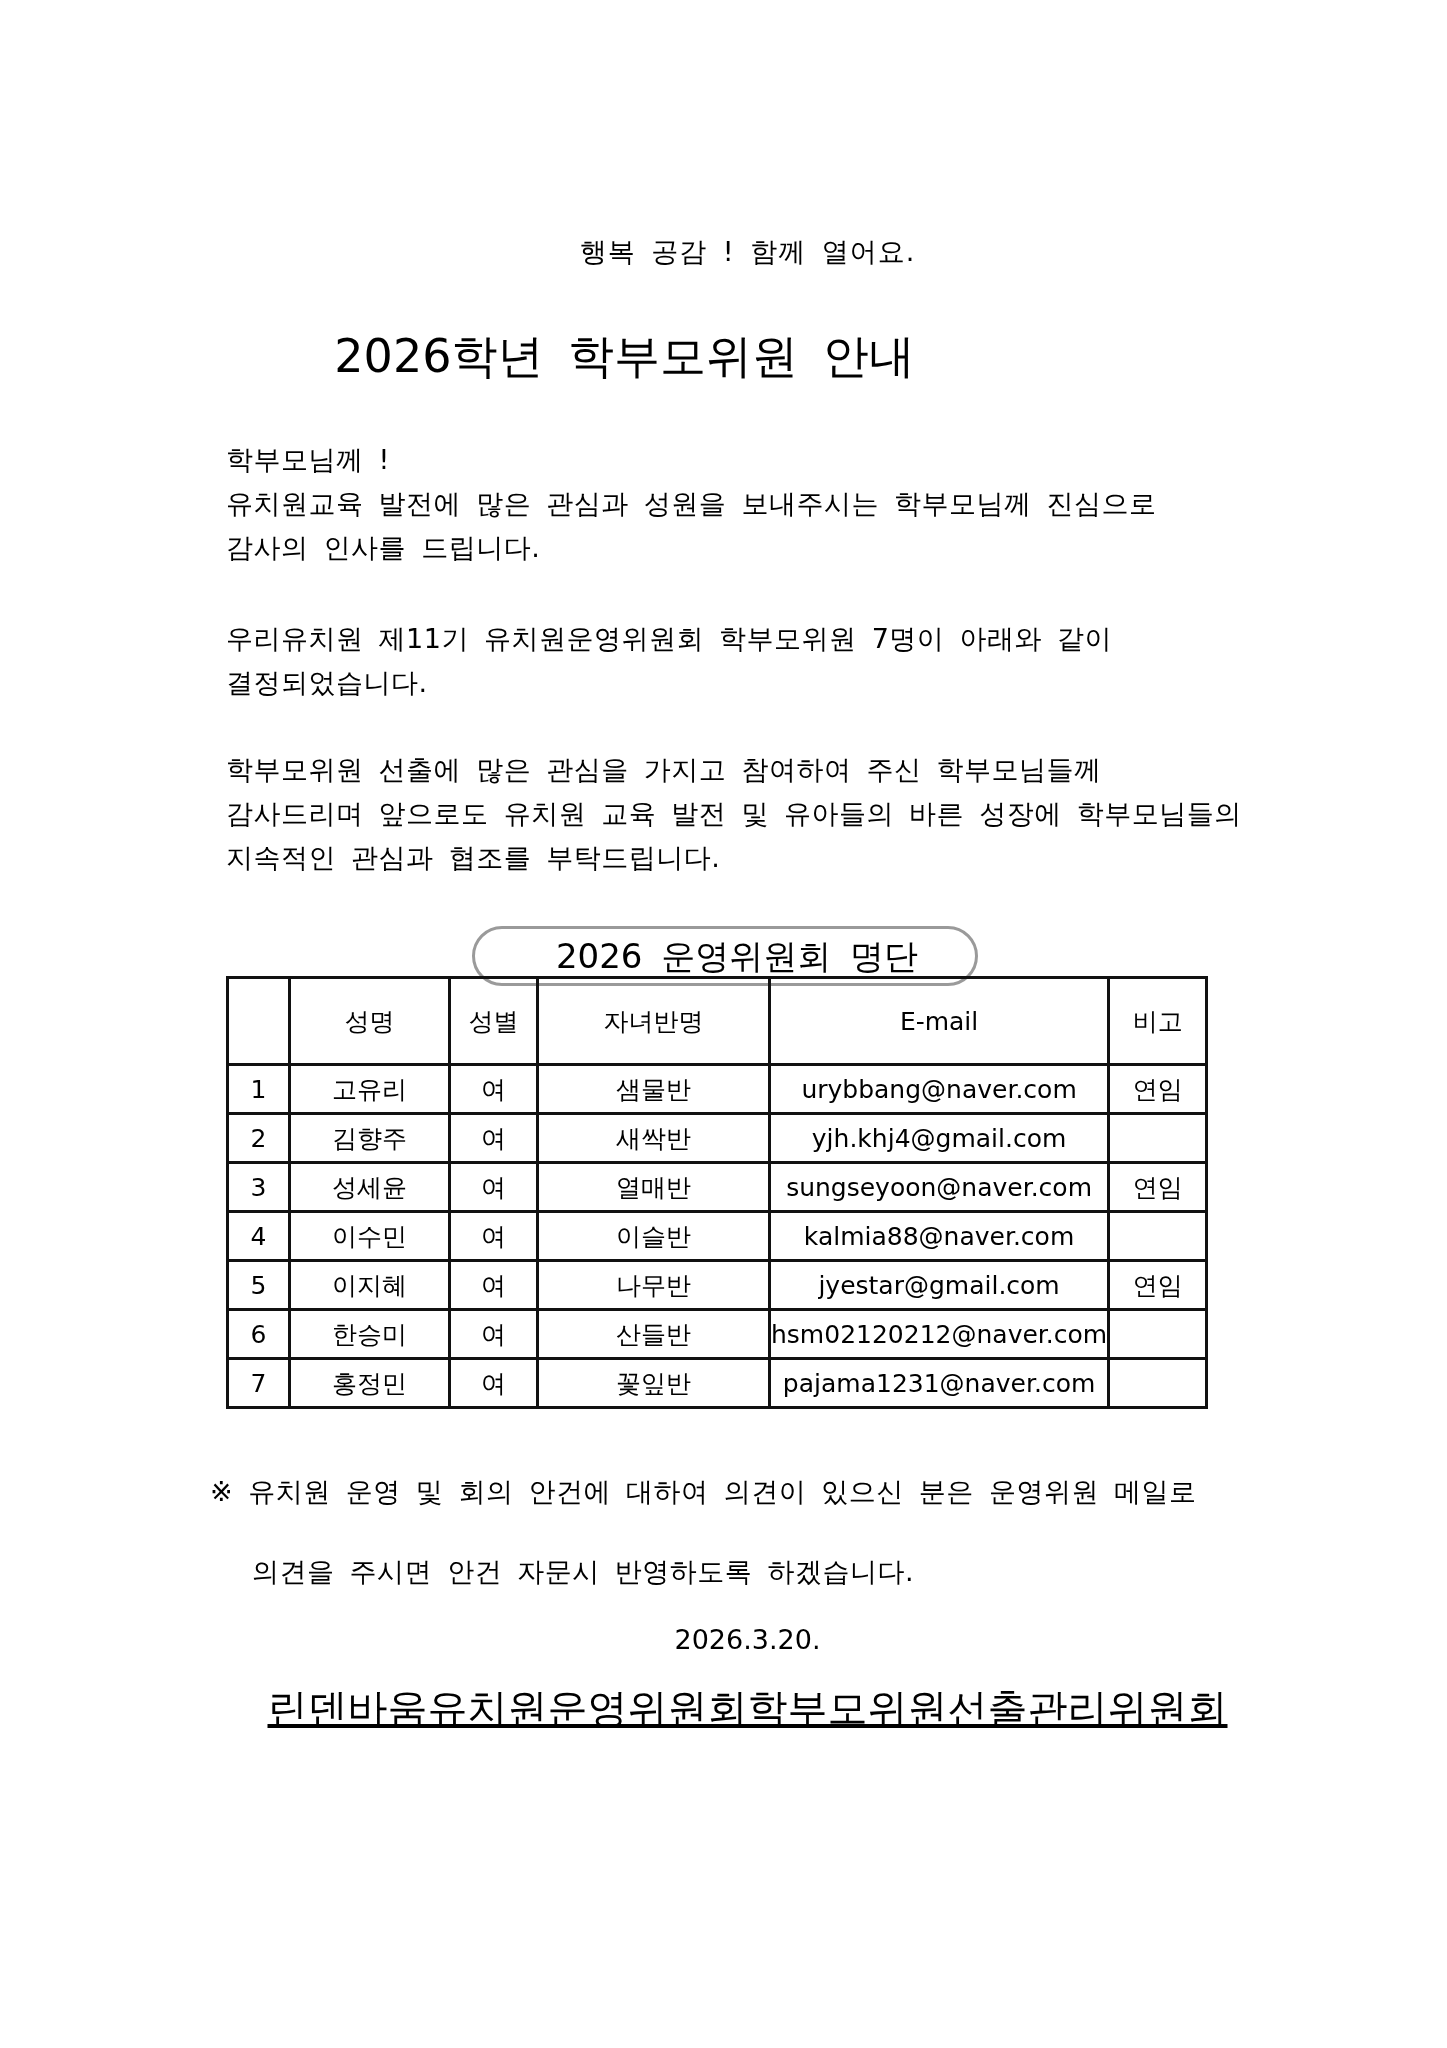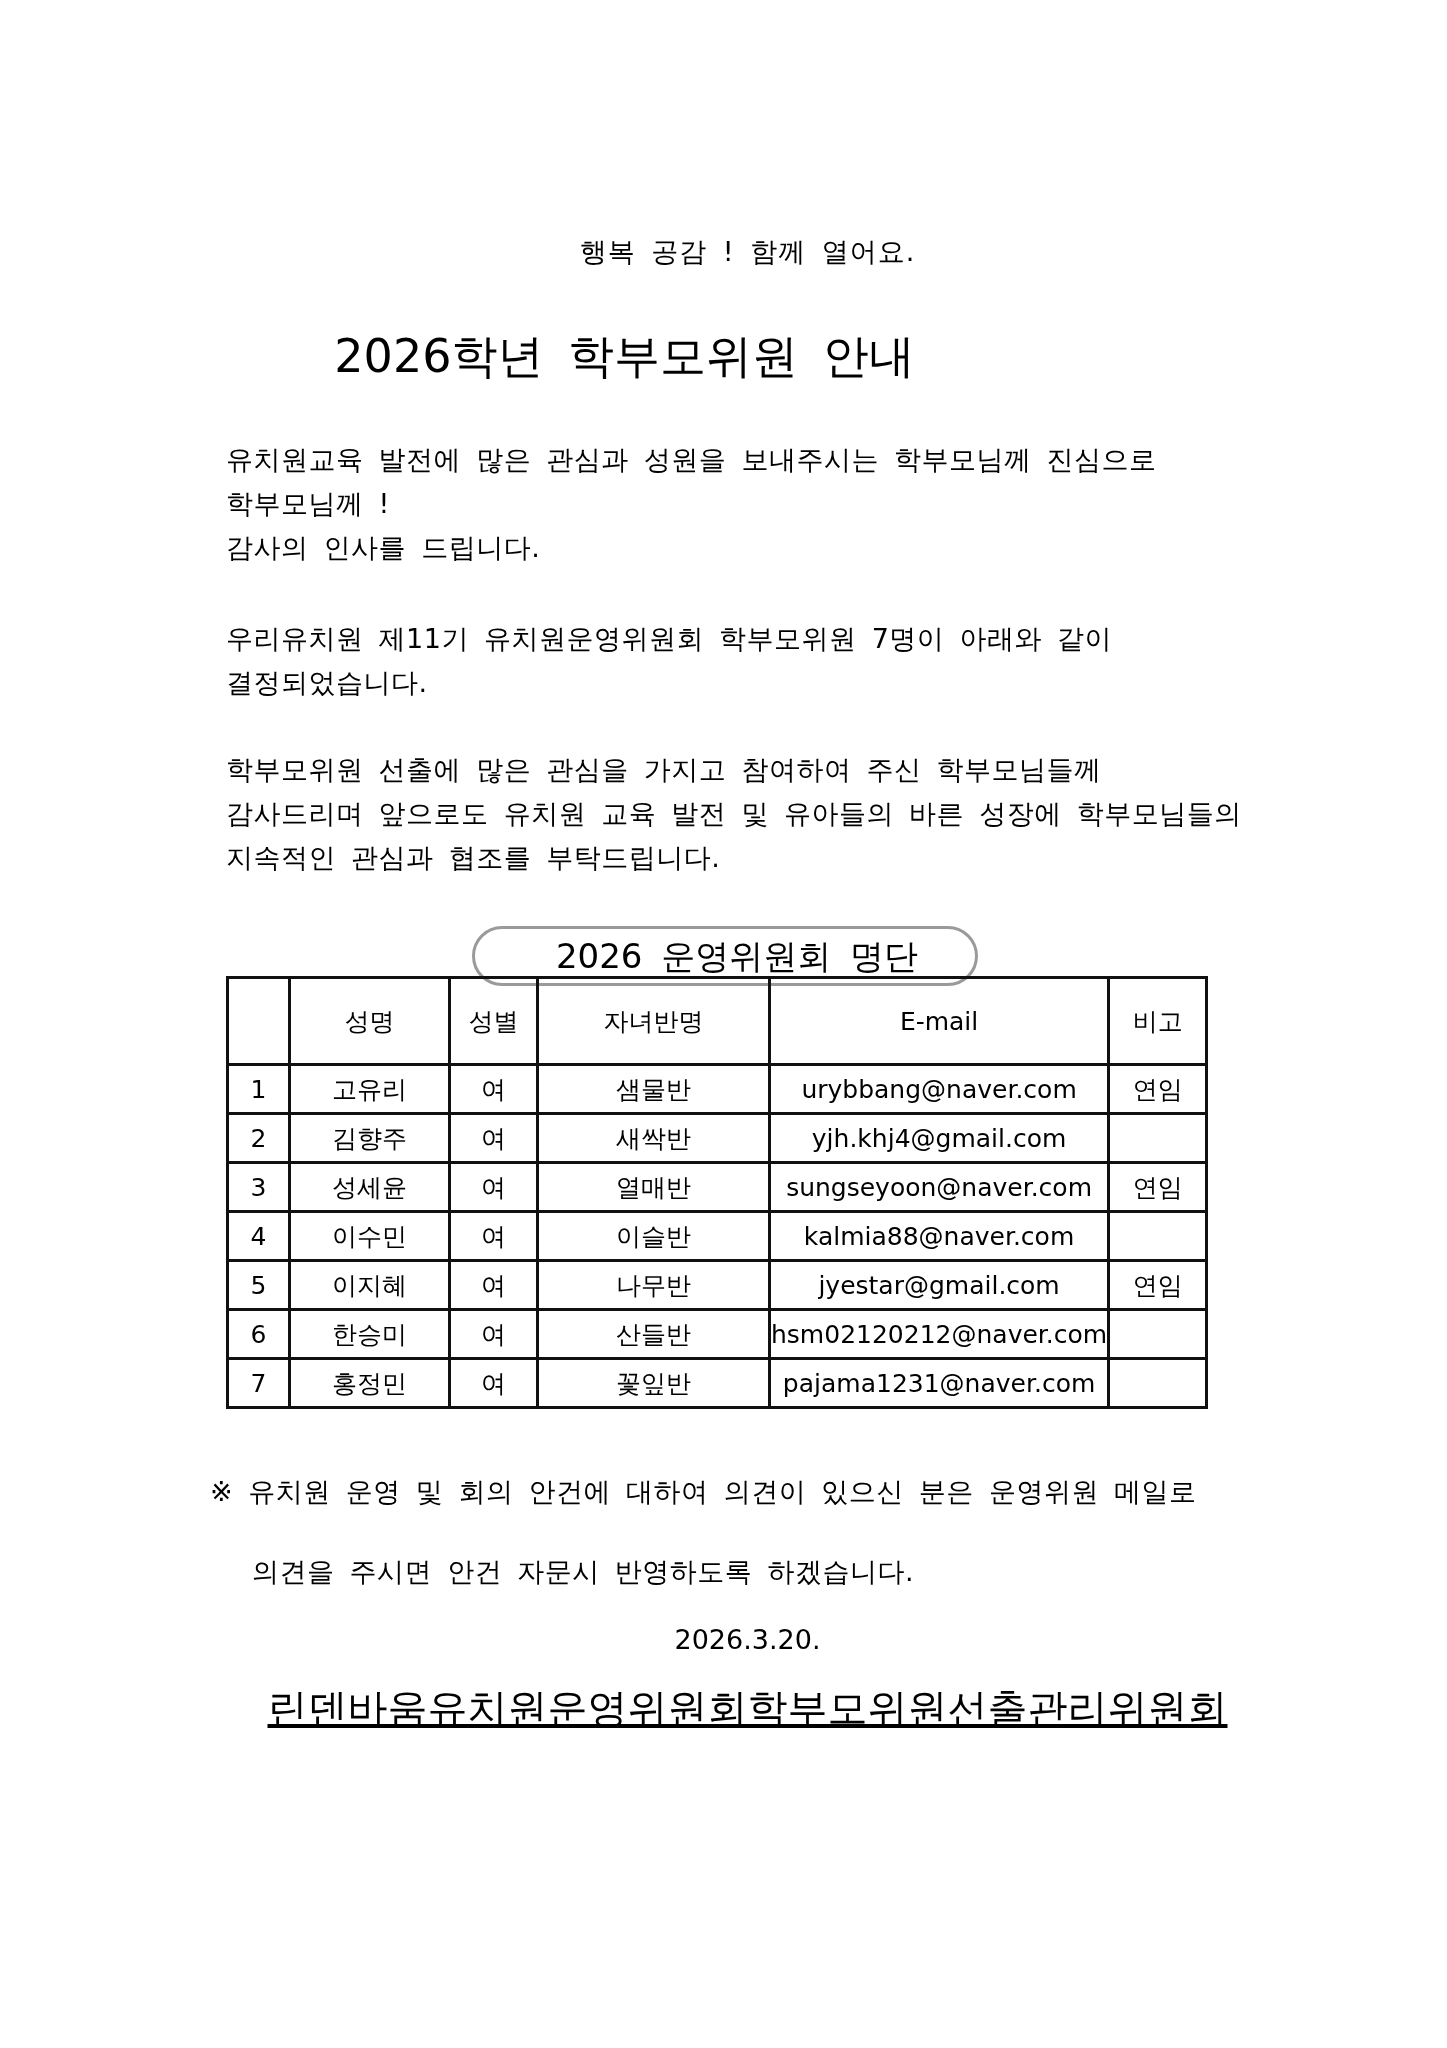--- a/index.html
+++ b/index.html
@@ -120,22 +120,22 @@
     }
   </style>
 </head>
 <body>
 
 <div class="abs slogan">행복 공감 !  함께 열어요.</div>
 
 <div class="abs title">2026학년 학부모위원 안내</div>
 
 <div class="abs para p1">
+  <span class="line">학부모님께 !</span>
   <span class="line">유치원교육 발전에 많은 관심과 성원을 보내주시는 학부모님께 진심으로</span>
-  <span class="line">학부모님께 !</span>
   <span class="line">감사의 인사를 드립니다.</span>
 </div>
 
 <div class="abs para p2">
   <span class="line">우리유치원 제11기 유치원운영위원회 학부모위원 7명이 아래와 같이</span>
   <span class="line">결정되었습니다.</span>
 </div>
 
 <div class="abs para p3">
   <span class="line">학부모위원 선출에 많은 관심을 가지고 참여하여 주신 학부모님들께</span>

